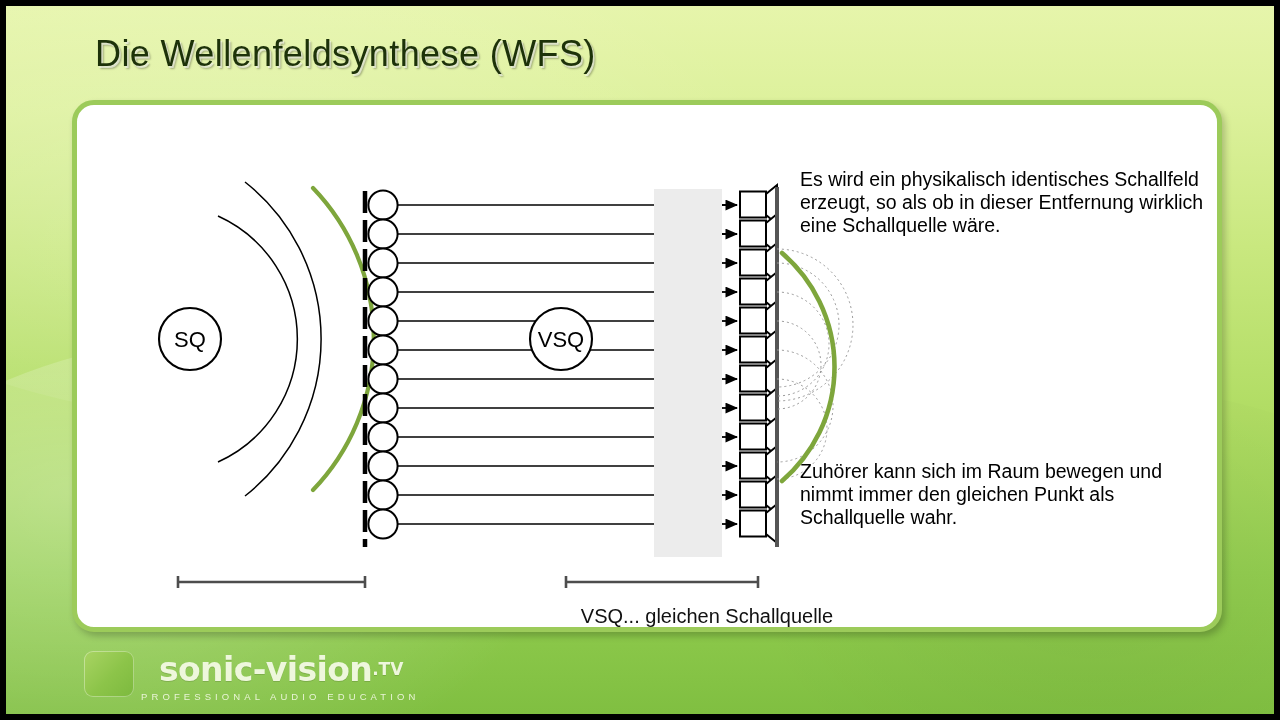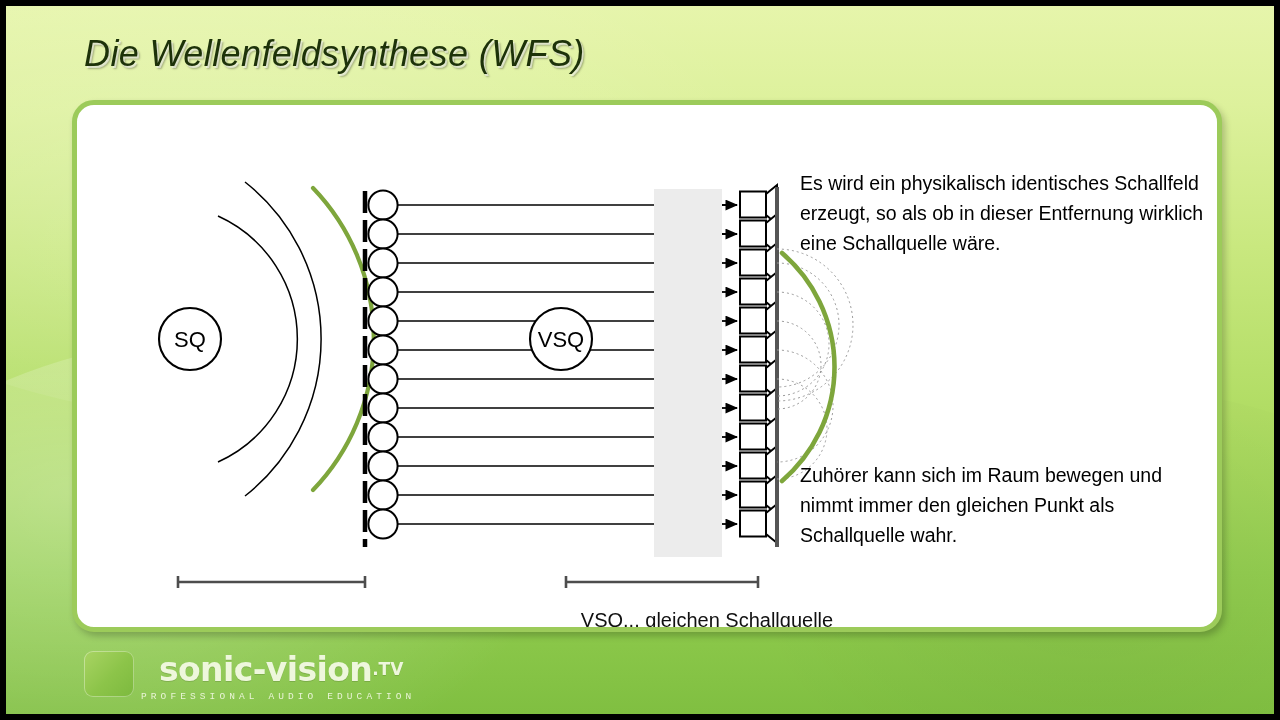--- a/index.html
+++ b/index.html
@@ -14,35 +14,34 @@
   
   .sheen{position:absolute;pointer-events:none;}
   .sheen-a{left:-180px;top:330px;width:820px;height:520px;border-radius:50%;
     background:radial-gradient(ellipse at 30% 30%,rgba(255,255,255,.30),rgba(255,255,255,0) 62%);}
   .sheen-b{left:-260px;top:-140px;width:1100px;height:560px;border-radius:50%;
     background:radial-gradient(ellipse at 40% 60%,rgba(255,255,255,.22),rgba(255,255,255,0) 65%);}
   .sheen-c{right:-200px;top:380px;width:760px;height:460px;border-radius:50%;
     background:radial-gradient(ellipse at 50% 40%,rgba(0,0,0,.05),rgba(0,0,0,0) 65%);}
 
   #title{
-    position:absolute;left:78px;top:27px;width:760px;
+    position:absolute;left:89px;top:27px;width:760px;
     font-size:36px;color:#1d3209;letter-spacing:.4px;
     text-shadow:1.5px 1.5px 0 rgba(255,255,255,.55), 2.5px 2.5px 2px rgba(0,0,0,.28);
     white-space:nowrap;
-    font-style:italic;
   }
 
   #panel{
     position:absolute;left:66px;top:94px;width:1150px;height:532px;
     background:#fff;border:5px solid #9ccb5a;border-radius:22px;
     box-shadow:3px 4px 7px rgba(0,0,0,.22);
     box-sizing:border-box;overflow:hidden;
   }
 
-  .txt{position:absolute;color:#000;font-size:19.5px;line-height:30px;}
+  .txt{position:absolute;color:#000;font-size:19.5px;line-height:23px;}
   #para1{left:723px;top:63px;width:410px;}
   #para2{left:723px;top:355px;width:410px;}
   #caption{left:400px;top:500px;width:460px;text-align:center;font-size:20px;color:#111;}
 
   #figure{position:absolute;left:0;top:0;width:1140px;height:522px;}
 
   
   #logo{position:absolute;left:78px;top:645px;width:272px;height:60px;}
   .logo-mark{
     position:absolute;left:0;top:0;width:50px;height:46px;border-radius:9px;
@@ -50,21 +49,21 @@
     box-shadow:inset 0 0 0 1px rgba(255,255,255,.35);
   }
   .logo-word{
     position:absolute;left:56px;top:-1px;font-size:33px;font-weight:bold;
     color:#eef7dc;letter-spacing:-.6px;font-family:"DejaVu Sans",sans-serif;
     text-shadow:0 1px 0 rgba(0,0,0,.13);white-space:nowrap;margin-left:19px;
   }
   .logo-tv{font-size:17px;vertical-align:6px;letter-spacing:0;}
   .logo-tag{
     position:absolute;left:57px;top:40px;font-size:9.5px;letter-spacing:4.1px;
-    color:#e9f4d6;font-family:Liberation Mono, monospace;white-space:nowrap;
+    color:#e9f4d6;font-family:Liberation Sans, sans-serif;white-space:nowrap;
   }
 </style>
 </head>
 <body>
 
 <div id="slide">
 
   <div class="sheen sheen-b"></div>
   <div class="sheen sheen-a"></div>
   <div class="sheen sheen-c"></div>

